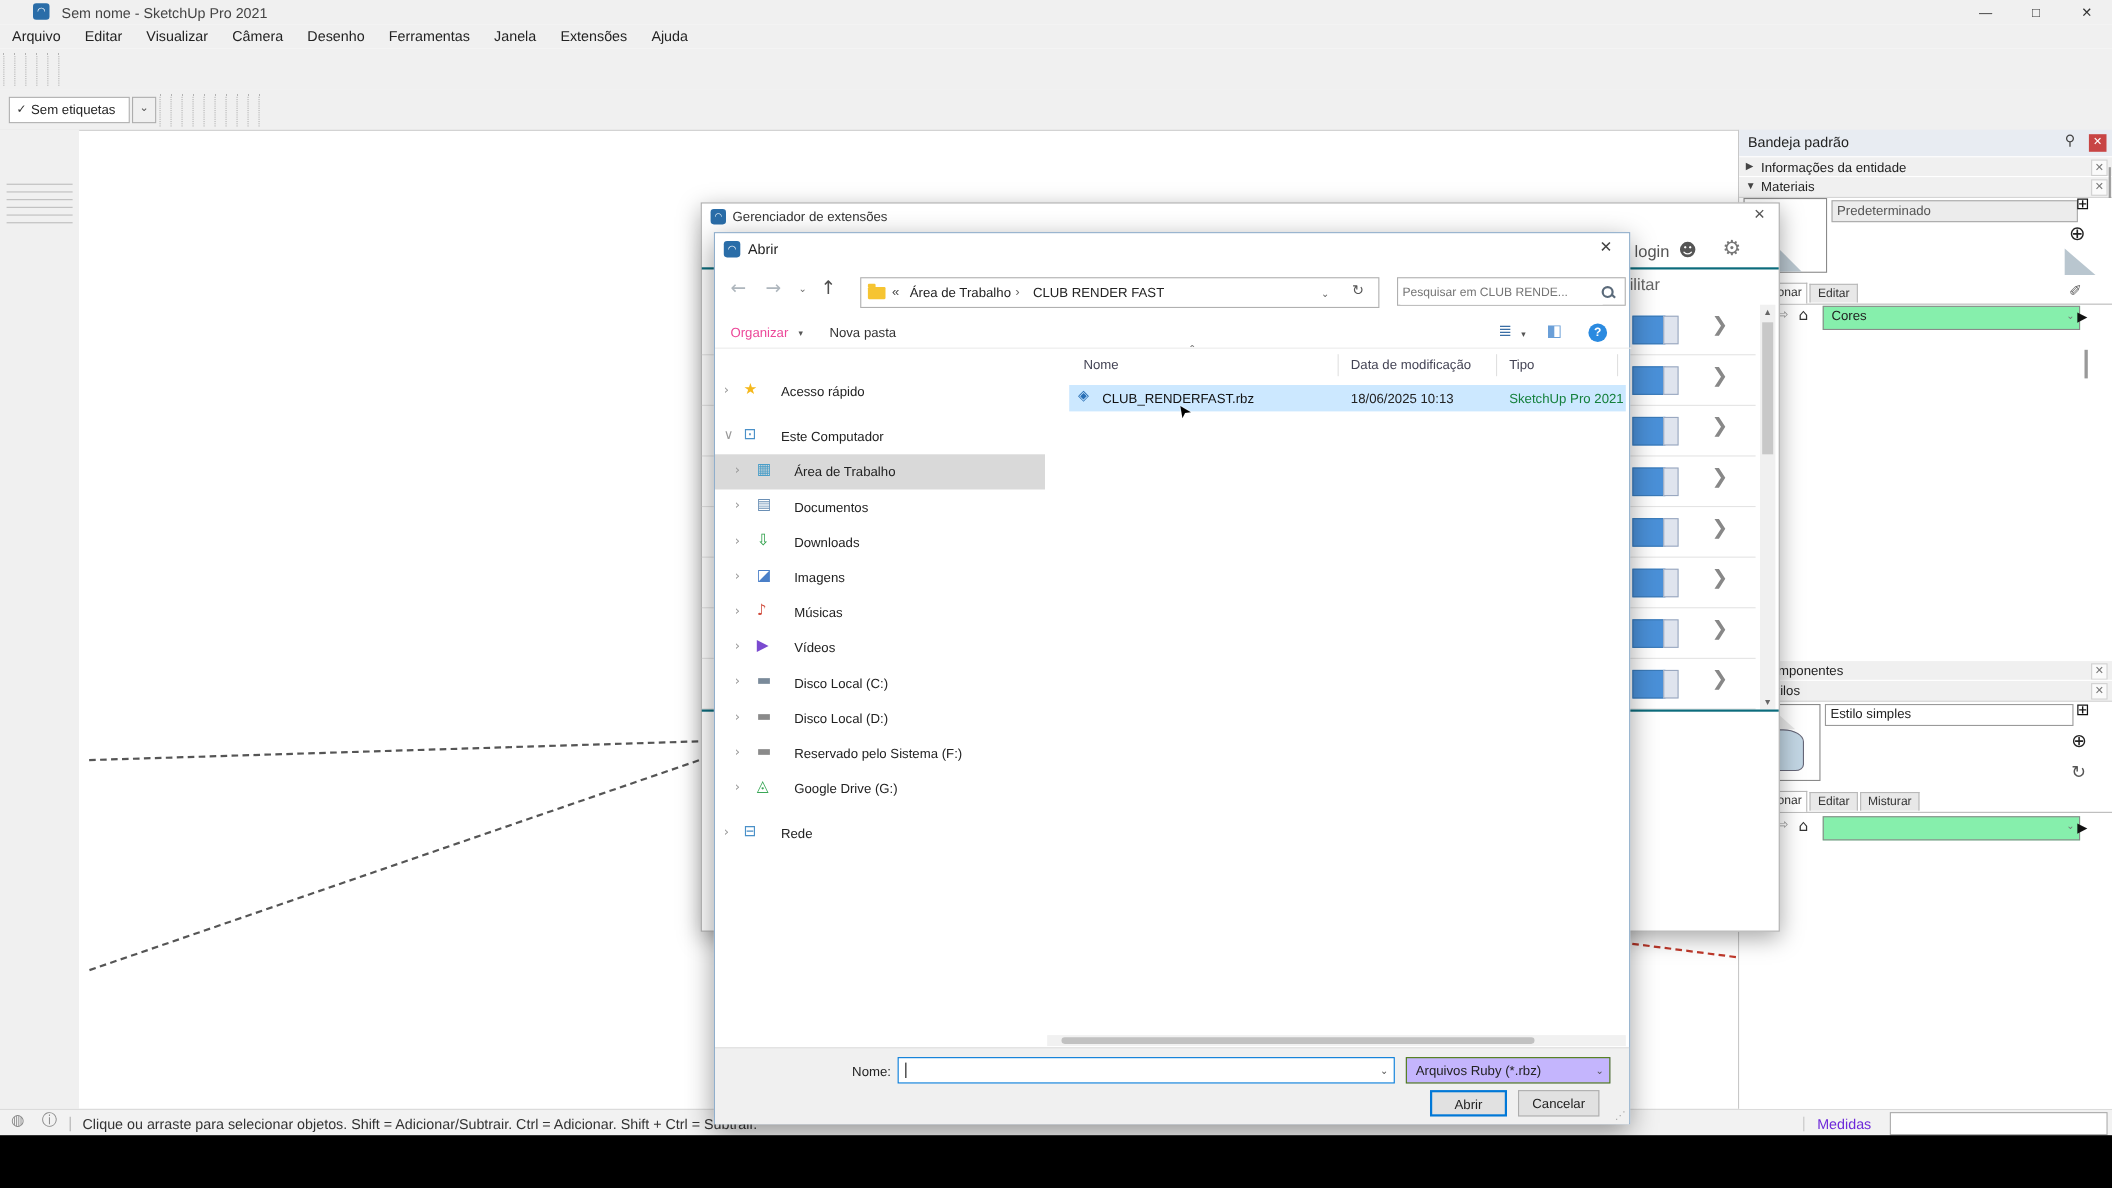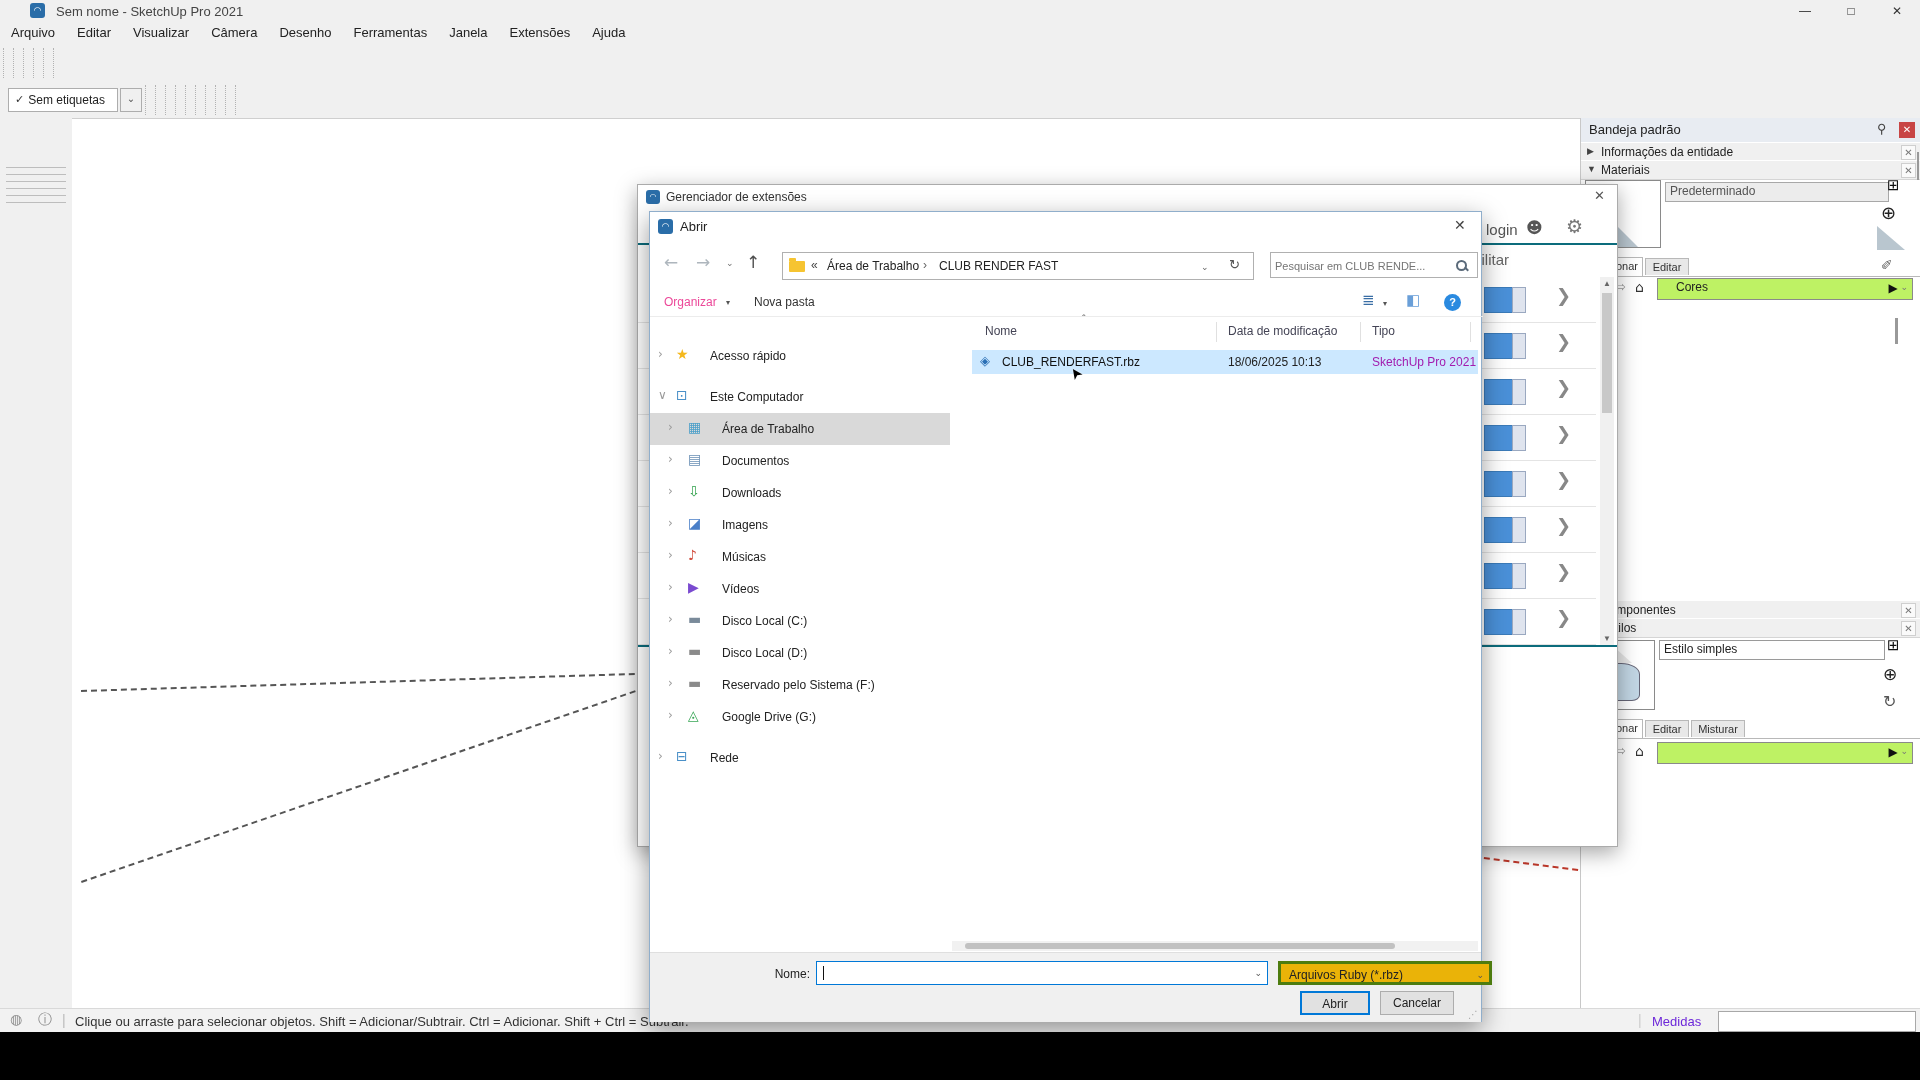--- a/index.html
+++ b/index.html
@@ -60,21 +60,21 @@
   #mat-name{position:absolute;left:84px;top:64px;width:214px;height:16px;background:#ececec;border:1px solid #a8a8a8;font-size:12px;color:#555;padding:1px 4px;}
   #mat-pane{position:absolute;left:306px;top:60px;font-size:15px;color:#111;}
   #mat-create{position:absolute;left:300px;top:86px;font-size:18px;color:#222;}
   #mat-sample{position:absolute;left:296px;top:108px;width:0;height:0;border-left:28px solid #b9c6cf;border-top:24px solid transparent;}
   .traytabs{position:absolute;left:0;width:340px;height:20px;border-bottom:1px solid #b8b8b8;}
   .ttab{position:absolute;top:2px;height:17px;font-size:11px;text-align:center;border:1px solid #b8b8b8;border-bottom:none;background:#e8e8e8;color:#333;padding-top:2px;box-sizing:border-box;}
   .ttab.on{background:#fff;height:19px;top:1px;}
   .tnav{position:absolute;left:0;width:340px;height:22px;}
   .tnav .fw{position:absolute;left:34px;top:2px;color:#9a9a9a;font-size:13px;}
   .tnav .hm{position:absolute;left:54px;top:2px;color:#333;font-size:14px;}
-  .tnav .sel{position:absolute;left:76px;top:0;width:218px;height:18px;background:#bef264;border:1px solid #8a8a8a;font-size:12px;padding:1px 18px;}
+  .tnav .sel{position:absolute;left:76px;top:0;width:218px;height:18px;background:#86efac;border:1px solid #8a8a8a;font-size:12px;padding:1px 7px;}
   .tnav .sel .c{position:absolute;right:4px;top:3px;color:#777;font-size:9px;}
   .tnav .db{position:absolute;left:302px;top:0;width:20px;height:20px;color:#111;font-size:12px;text-align:center;line-height:20px;}
   #swatchgrid{position:absolute;left:4px;top:186px;width:312px;height:296px;overflow:hidden;background:#fff;}
   .srow{position:relative;height:52px;}
   #grid-scroll{position:absolute;left:314px;top:200px;width:3px;height:26px;background:#999;}
   #tray-scroll{position:absolute;left:336px;top:34px;width:2px;height:28px;background:#999;}
   #sty-thumb{position:absolute;left:4px;top:522px;width:68px;height:68px;background:#fff;border:1px solid #8a8a8a;}
   #sty-thumb .cyl{position:absolute;left:12px;top:22px;width:40px;height:36px;background:#c2d6e4;border:1px solid #667;border-radius:45% 45% 8px 8px/30% 30% 6px 6px;}
   #sty-thumb .roof{position:absolute;left:18px;top:6px;width:0;height:0;border-bottom:16px solid #e8e8e8;border-left:10px solid transparent;border-right:18px solid transparent;}
   #sty-name{position:absolute;left:78px;top:522px;width:216px;height:16px;background:#fff;border:1px solid #9a9a9a;font-size:12px;padding:1px 4px;}
@@ -139,38 +139,38 @@
   #od-cols{position:absolute;left:300px;top:108px;width:528px;height:24px;color:#445;}
   #od-col-sort{position:absolute;left:132px;top:-7px;color:#666;font-size:11px;}
   #od-col-name{position:absolute;left:35px;top:4px;}
   #od-col-mod{position:absolute;left:278px;top:4px;}
   #od-col-type{position:absolute;left:422px;top:4px;}
   .colsep{position:absolute;top:2px;width:1px;height:20px;background:#e0e0e0;}
   #od-filerow{position:absolute;left:322px;top:138px;width:506px;height:24px;background:var(--selection_blue);}
   #od-filerow .gem{position:absolute;left:8px;top:4px;color:#2a6fb5;font-size:13px;}
   #od-filerow .fn{position:absolute;left:30px;top:5px;color:#111;}
   #od-filerow .fm{position:absolute;left:256px;top:5px;color:#222;}
-  #od-filerow .ft{position:absolute;left:400px;top:5px;color:#a21caf;}
+  #od-filerow .ft{position:absolute;left:400px;top:5px;color:#15803d;}
   #od-cursor{position:absolute;left:420px;top:154px;font-size:15px;color:#000;transform:rotate(-125deg);text-shadow:0 0 2px #fff;}
   #od-tree{position:absolute;left:0;top:128px;width:300px;}
   .trow{position:relative;height:32px;}
   .trow.mb8{margin-bottom:9px;} .trow.mt8{margin-top:9px;}
   .trow .chev{position:absolute;left:8px;top:8px;color:#9a9a9a;font-size:12px;}
   .trow .tico{position:absolute;left:26px;top:7px;font-size:14px;}
   .trow .tlb{position:absolute;left:48px;top:9px;color:#222;margin-left:12px;}
   .trow.lvl1 .chev{left:18px;} .trow.lvl1 .tico{left:38px;} .trow.lvl1 .tlb{left:60px;}
   .trow.sel{background:#d9d9d9;}
   #od-hscroll{position:absolute;left:302px;top:729px;width:526px;height:10px;background:#f1f1f1;}
   #od-hscroll .th{position:absolute;left:13px;top:2px;width:430px;height:6px;background:#c1c1c1;border-radius:3px;}
   #od-footer{position:absolute;left:0;top:740px;width:831px;height:69px;background:#f0f0f0;border-top:1px solid #dfdfdf;}
   #od-name-label{position:absolute;left:90px;top:14px;width:70px;text-align:right;color:#222;}
   #od-namebox{position:absolute;left:166px;top:8px;width:452px;height:24px;background:#fff;border:1px solid var(--focus_blue);box-sizing:border-box;}
   #od-namebox .caretline{position:absolute;left:6px;top:4px;width:1px;height:14px;background:#111;}
   #od-namebox .dd{position:absolute;right:5px;top:6px;font-size:9px;color:#555;}
-  #od-typebox{position:absolute;left:628px;top:8px;width:214px;height:24px;background:#eab308;border:3px solid #4d7c0f;box-sizing:border-box;}
+  #od-typebox{position:absolute;left:628px;top:8px;width:186px;height:24px;background:#c4b5fd;border:1px solid #4d7c0f;box-sizing:border-box;}
   #od-typebox .tx{position:absolute;left:8px;top:4px;color:#222;}
   #od-typebox .dd{position:absolute;right:5px;top:6px;font-size:9px;color:#555;}
   .odbtn{position:absolute;top:38px;height:24px;background:#e1e1e1;border:1px solid #adadad;text-align:center;line-height:22px;font-size:12px;color:#222;box-sizing:border-box;}
   #od-open{left:650px;width:70px;border:2px solid var(--focus_blue);}
   #od-cancel{left:730px;width:74px;}
   #od-grip{position:absolute;right:3px;bottom:2px;color:#aaa;font-size:10px;}
 </style>
 </head>
 <body>
 

